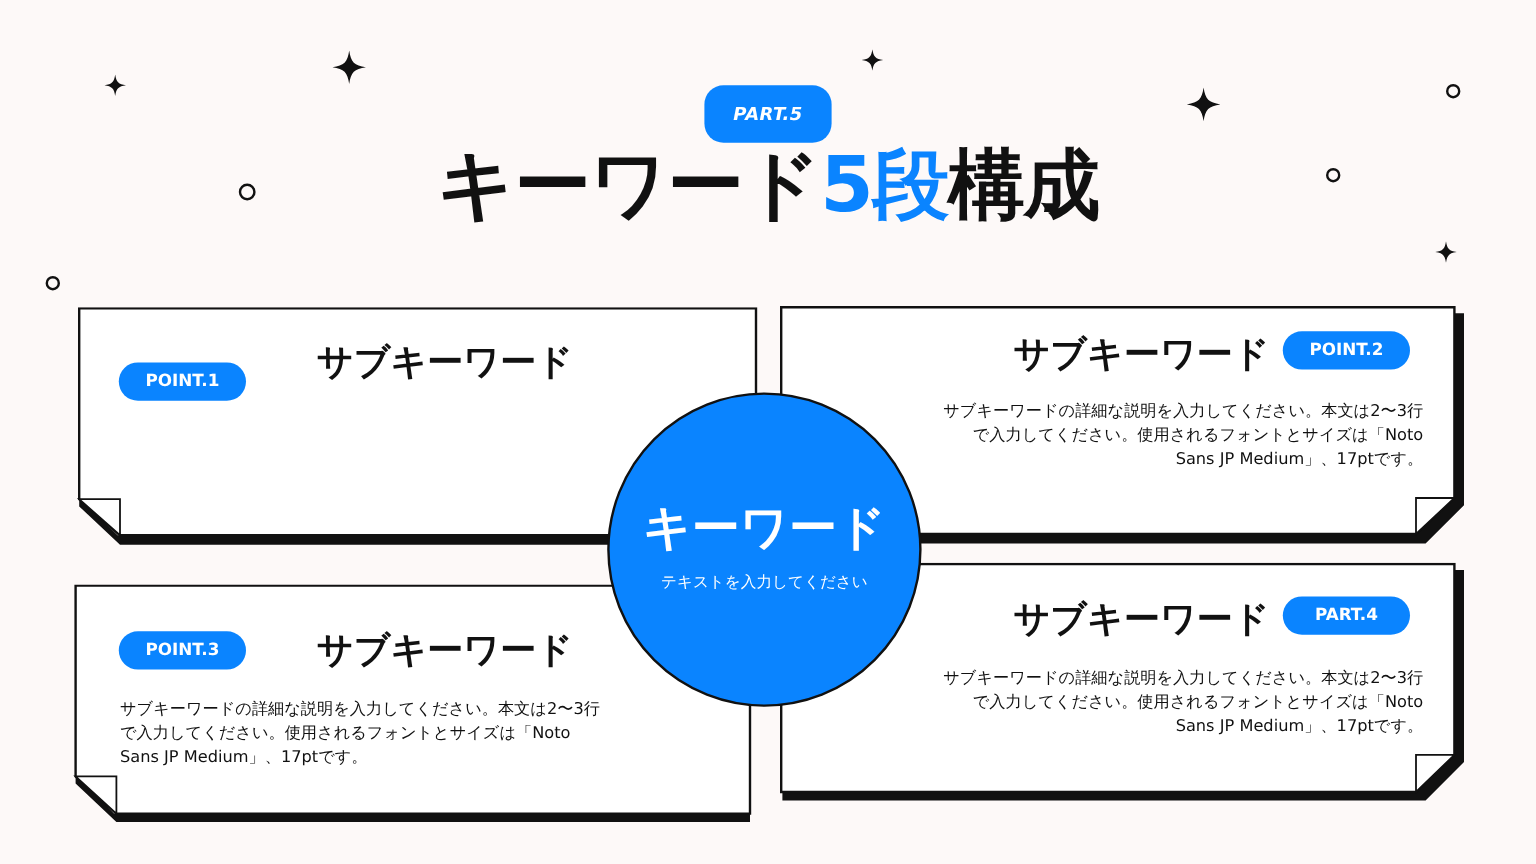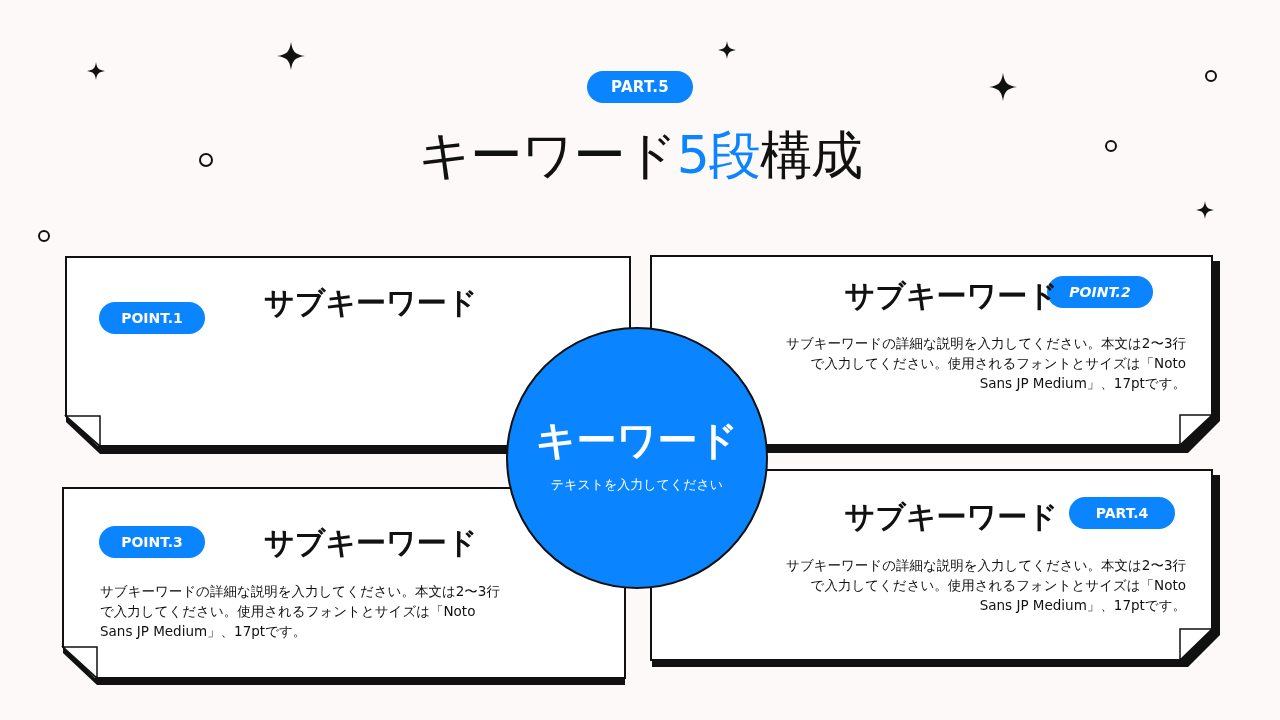--- a/index.html
+++ b/index.html
@@ -15,35 +15,36 @@
     .ring {
       position: absolute;
       border: 2px solid #111;
       border-radius: 50%;
       background: transparent;
     }
 
     .part-pill {
       position: absolute;
       left: 587px; top: 71px;
-      width: 106px; height: 32px;
+      width: 106px; height: 48px;
       border-radius: 16px;
       background: #0a84ff;
       color: #fff;
       font-weight: bold;
       font-size: 15px;
       display: flex; align-items: center; justify-content: center;
       letter-spacing: 0.3px;
+      font-style: italic;
     }
     .title {
       position: absolute;
       left: 0; right: 0; top: 110px;
       text-align: center;
-      font-size: 52px;
-      font-weight: normal;
+      font-size: 64px;
+      font-weight: bold;
       line-height: 90px;
       letter-spacing: -1px;
       white-space: nowrap;
       color: #111;
     }
     .title .accent { color: #0a84ff; }
     .card-wrap { position: absolute; }
 
     .pill {
       position: absolute;
@@ -150,21 +151,21 @@
   <div class="pill" style="left:41px;top:46px;">POINT.1</div>
   <div class="card-title" style="left:158px;top:29px;">サブキーワード</div>
 </div>
 
 <div class="card-wrap" style="left:650px;top:255px;width:574px;height:200px;">
   <svg style="position:absolute;left:0;top:0;" width="574" height="200">
     <polygon points="562,6 570,6 570,166 538,198 2,198 2,190 530,190 562,160" fill="#111"></polygon>
     <polygon points="1,1 562,1 562,160 530,190 1,190" fill="#fff" stroke="#111" stroke-width="2"></polygon>
     <polygon points="562,160 530,160 530,190" fill="#fff" stroke="#111" stroke-width="1.5"></polygon>
   </svg>
-  <div class="pill" style="left:397px;top:21px;font-style:italic;">POINT.2</div>
+  <div class="pill" style="left:419px;top:21px;">POINT.2</div>
   <div class="card-title align-right" style="right:166px;top:23px;">サブキーワード</div>
   <div class="card-body align-right" style="right:38px;top:78px;width:470px;">
     <div>サブキーワードの詳細な説明を入力してください。本文は2〜3行</div>
     <div>で入力してください。使用されるフォントとサイズは「Noto</div>
     <div>Sans JP Medium」、17ptです。</div>
   </div>
 </div>
 
 <div class="card-wrap" style="left:55px;top:487px;width:574px;height:200px;">
   <svg style="position:absolute;left:0;top:0;" width="574" height="200">

